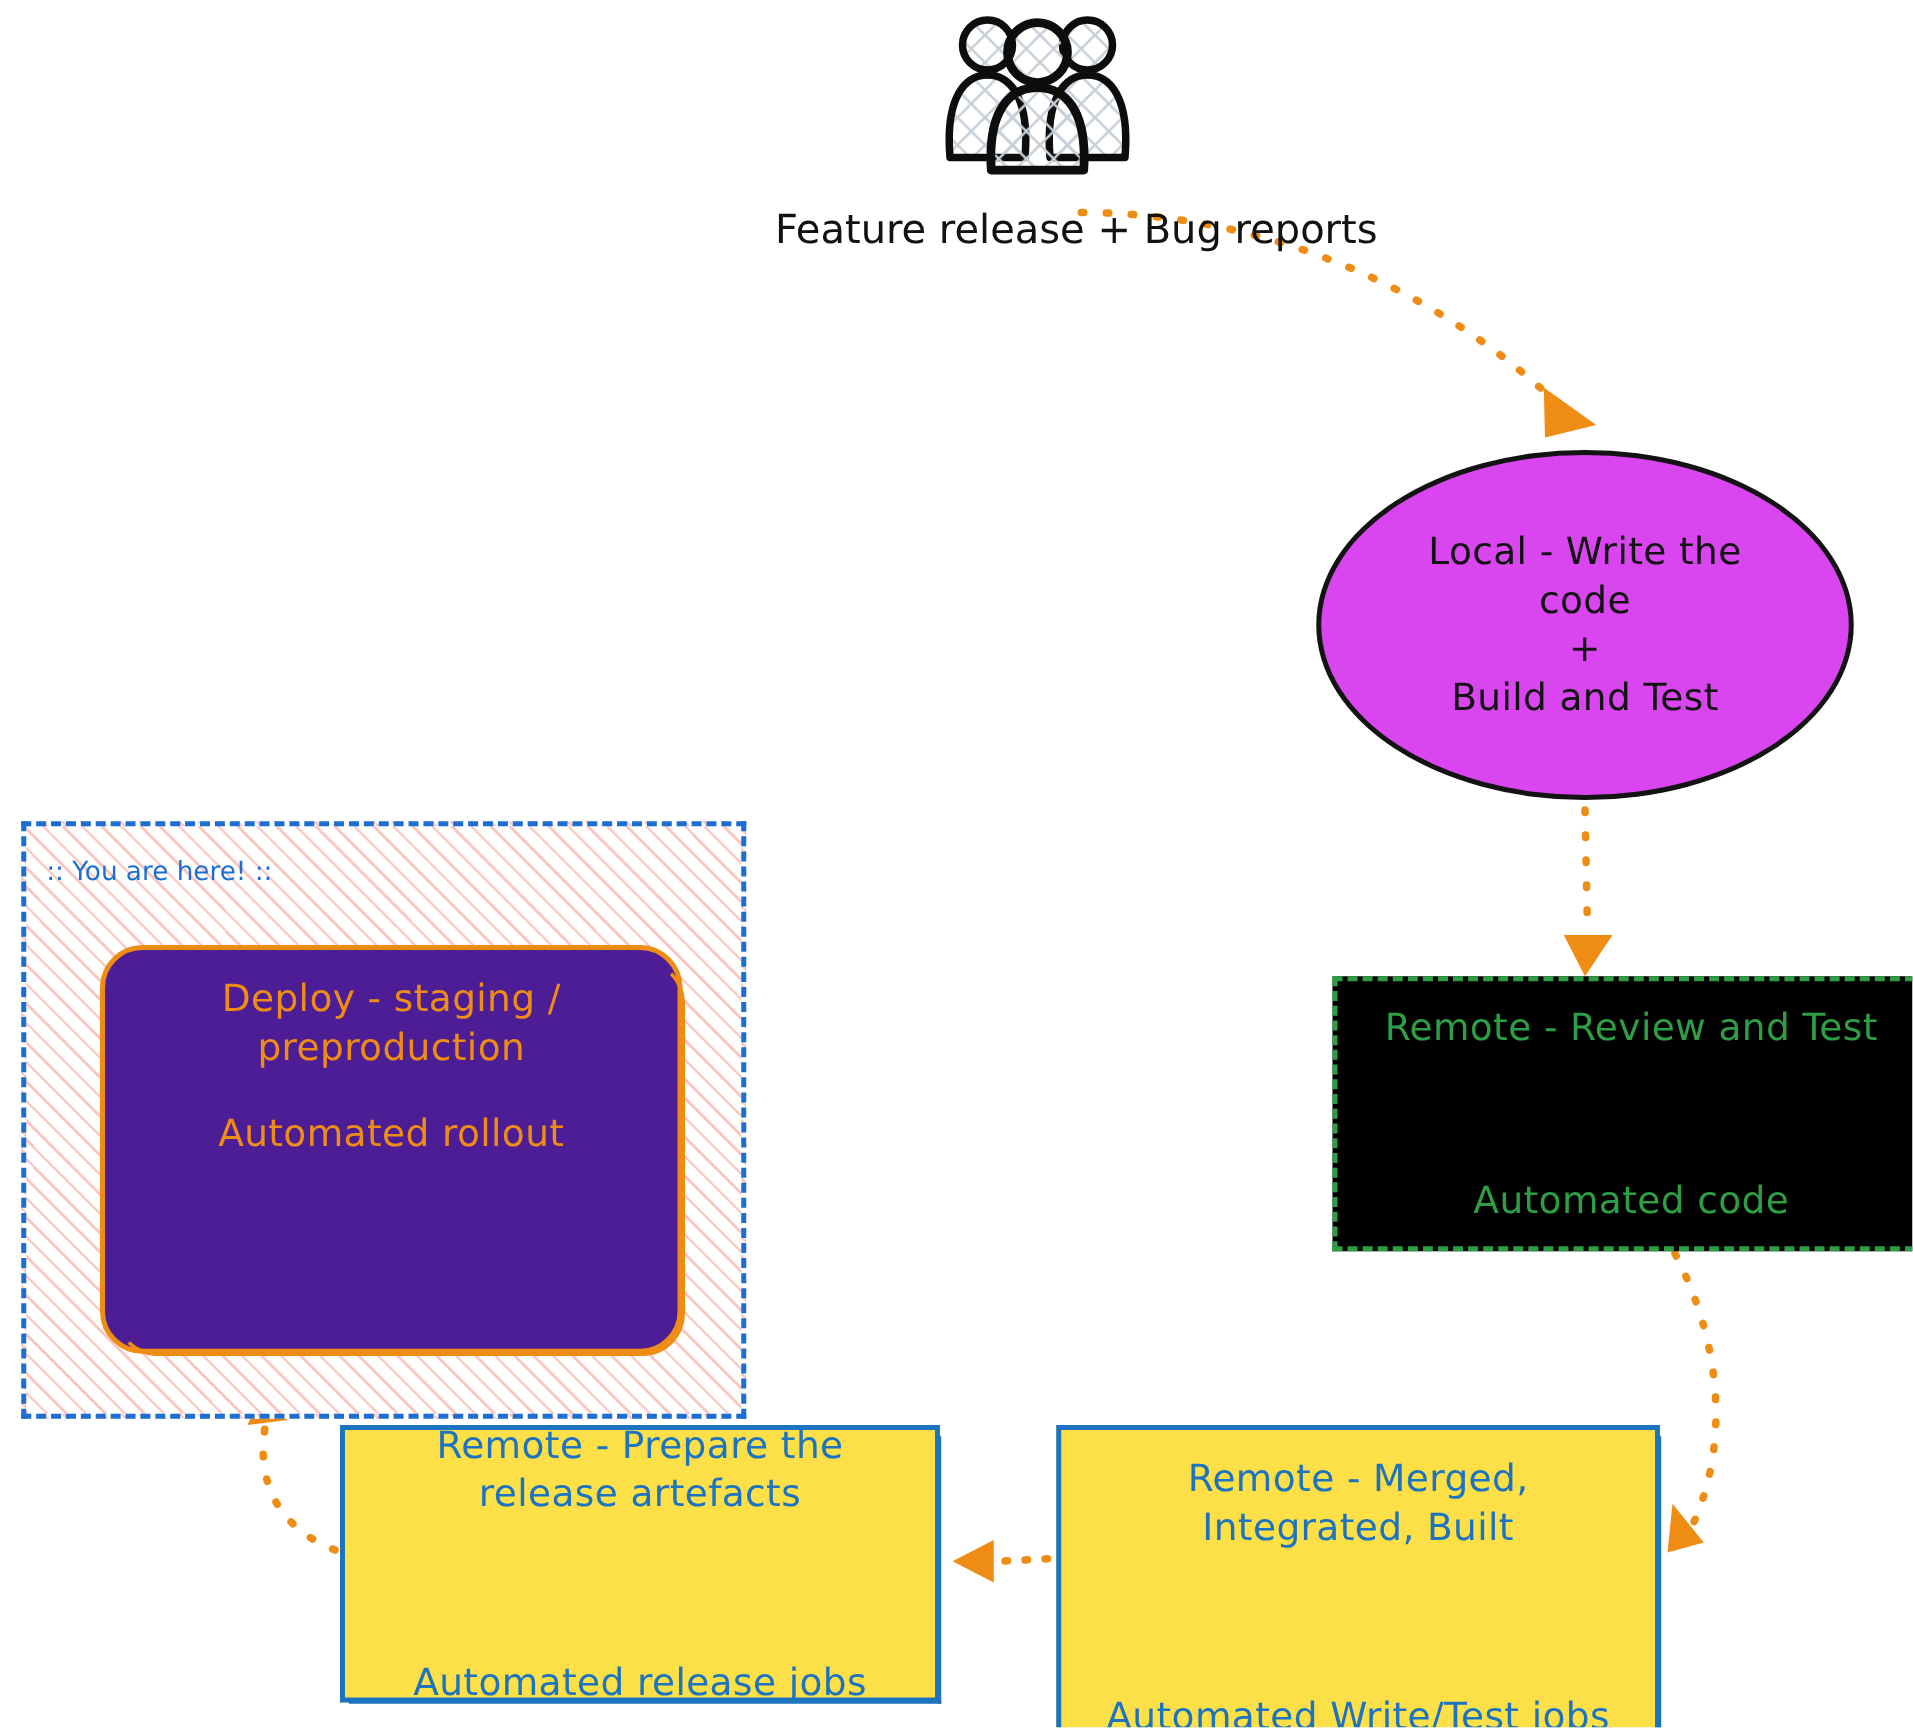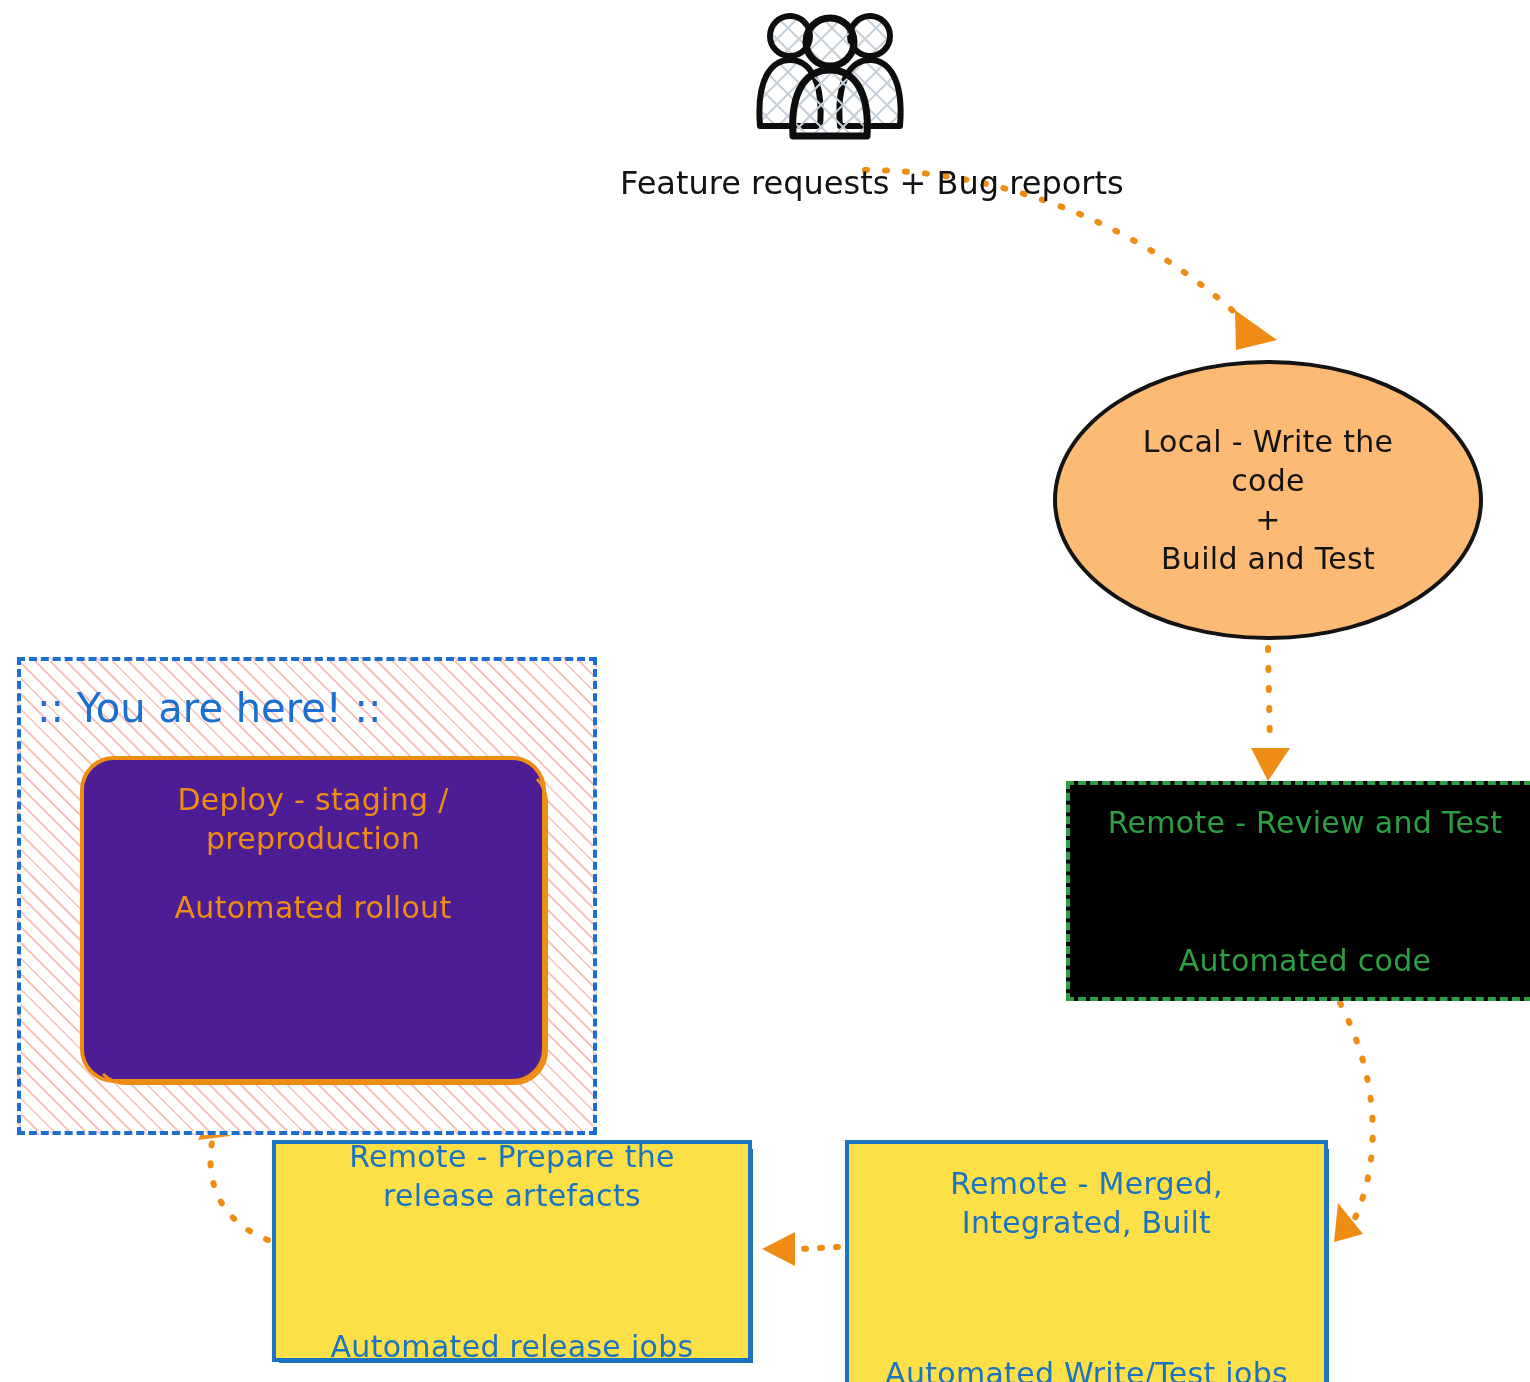--- a/index.html
+++ b/index.html
@@ -53,21 +53,21 @@
 
   
   #ellipse-node {
     position: absolute;
     left: 1053px;
     top: 360px;
     width: 430px;
     height: 280px;
     border: 4px solid #131313;
     border-radius: 50%;
-    background: #fdba74;
+    background: #d946ef;
     display: flex;
     align-items: center;
     justify-content: center;
     box-sizing: border-box;
   }
   #ellipse-node .node-text { color: #131313; padding: 0 42px; }
 
   
   #review-node {
     position: absolute;
@@ -123,21 +123,21 @@
       rgba(244,149,140,0.55) 0px,
       rgba(244,149,140,0.55) 2px,
       rgba(255,255,255,0) 2px,
       rgba(255,255,255,0) 11px
     );
   }
   #you-are-here-label {
     position: absolute;
     left: 16px;
     top: 24px;
-    font-size: 40px;
+    font-size: 21px;
     color: #1c6fd0;
     white-space: nowrap;
   }
 
   
   #deploy-node {
     position: absolute;
     left: 80px;
     top: 756px;
     width: 466px;
@@ -221,21 +221,21 @@
 
       <circle cx="46" cy="30" r="20" fill="url(#crosshatch)" stroke="#0d0d0d" stroke-width="6"></circle>
       <path d="M 16,120 C 12,72 28,54 46,54 C 64,54 80,72 76,120 Z" fill="url(#crosshatch)" stroke="#0d0d0d" stroke-width="6" stroke-linejoin="round"></path>
 
       <circle cx="126" cy="30" r="20" fill="url(#crosshatch)" stroke="#0d0d0d" stroke-width="6"></circle>
       <path d="M 96,120 C 92,72 108,54 126,54 C 144,54 160,72 156,120 Z" fill="url(#crosshatch)" stroke="#0d0d0d" stroke-width="6" stroke-linejoin="round"></path>
 
       <circle cx="86" cy="36" r="24" fill="url(#crosshatch)" stroke="#0d0d0d" stroke-width="7"></circle>
       <path d="M 49,130 C 46,82 64,64 86,64 C 108,64 126,82 123,130 Z" fill="url(#crosshatch)" stroke="#0d0d0d" stroke-width="7" stroke-linejoin="round"></path>
     </svg>
-    <div id="users-subtitle">Feature requests + Bug reports</div>
+    <div id="users-subtitle">Feature release + Bug reports</div>
   </div>
 
   <div id="ellipse-node">
     <div class="node-text">Local - Write the
 code
 +
 Build and Test</div>
   </div>
 
   <div id="review-node">

